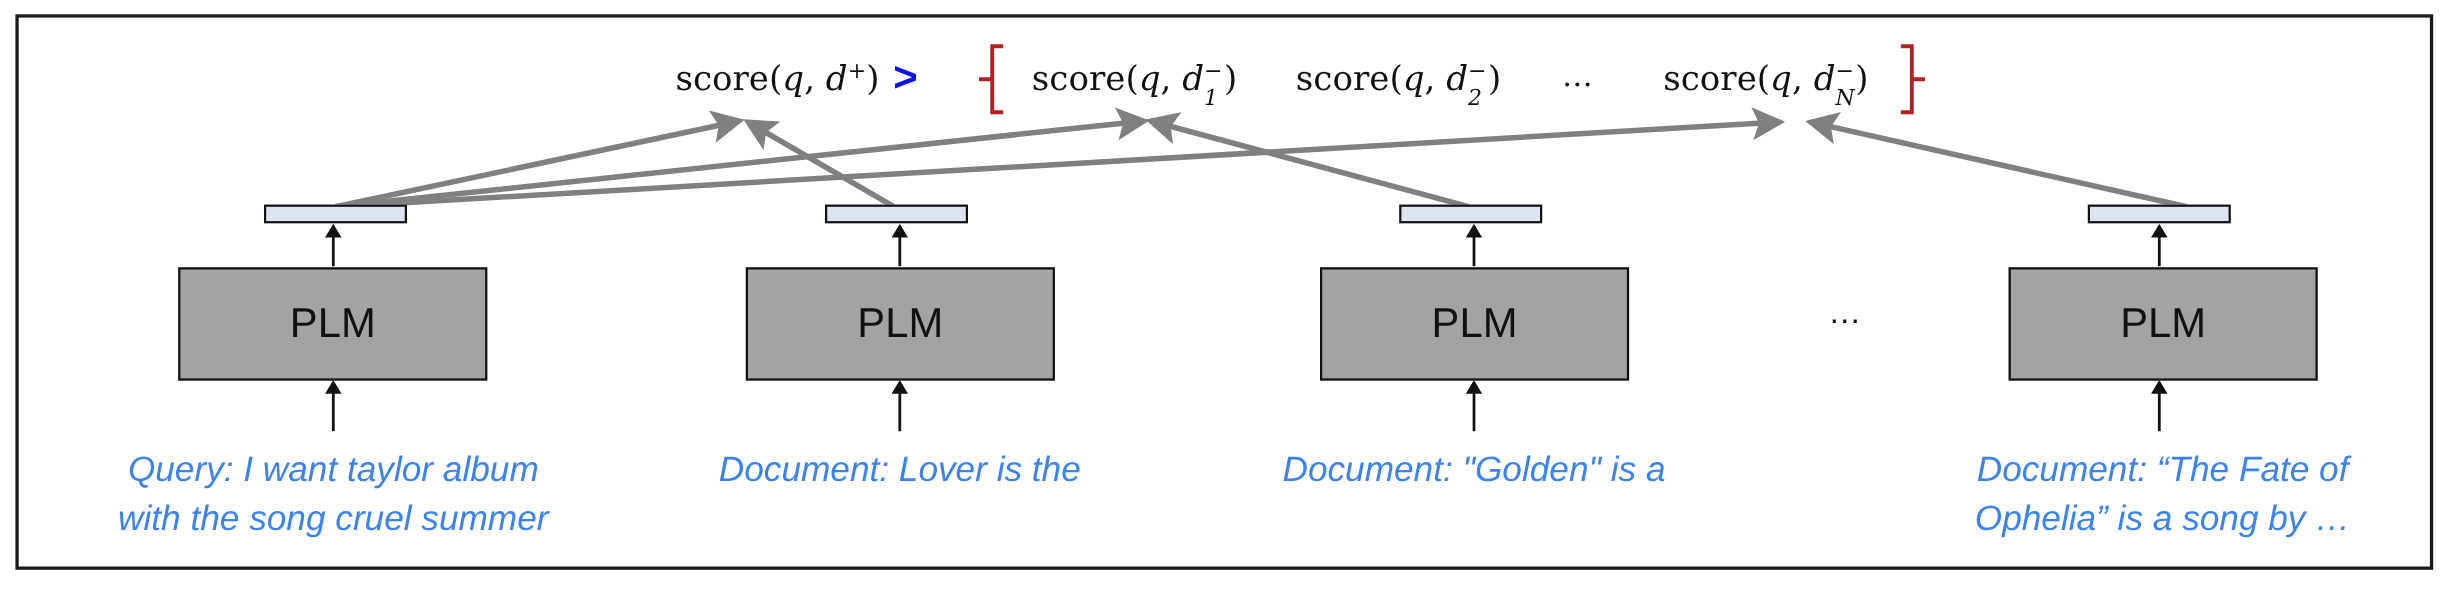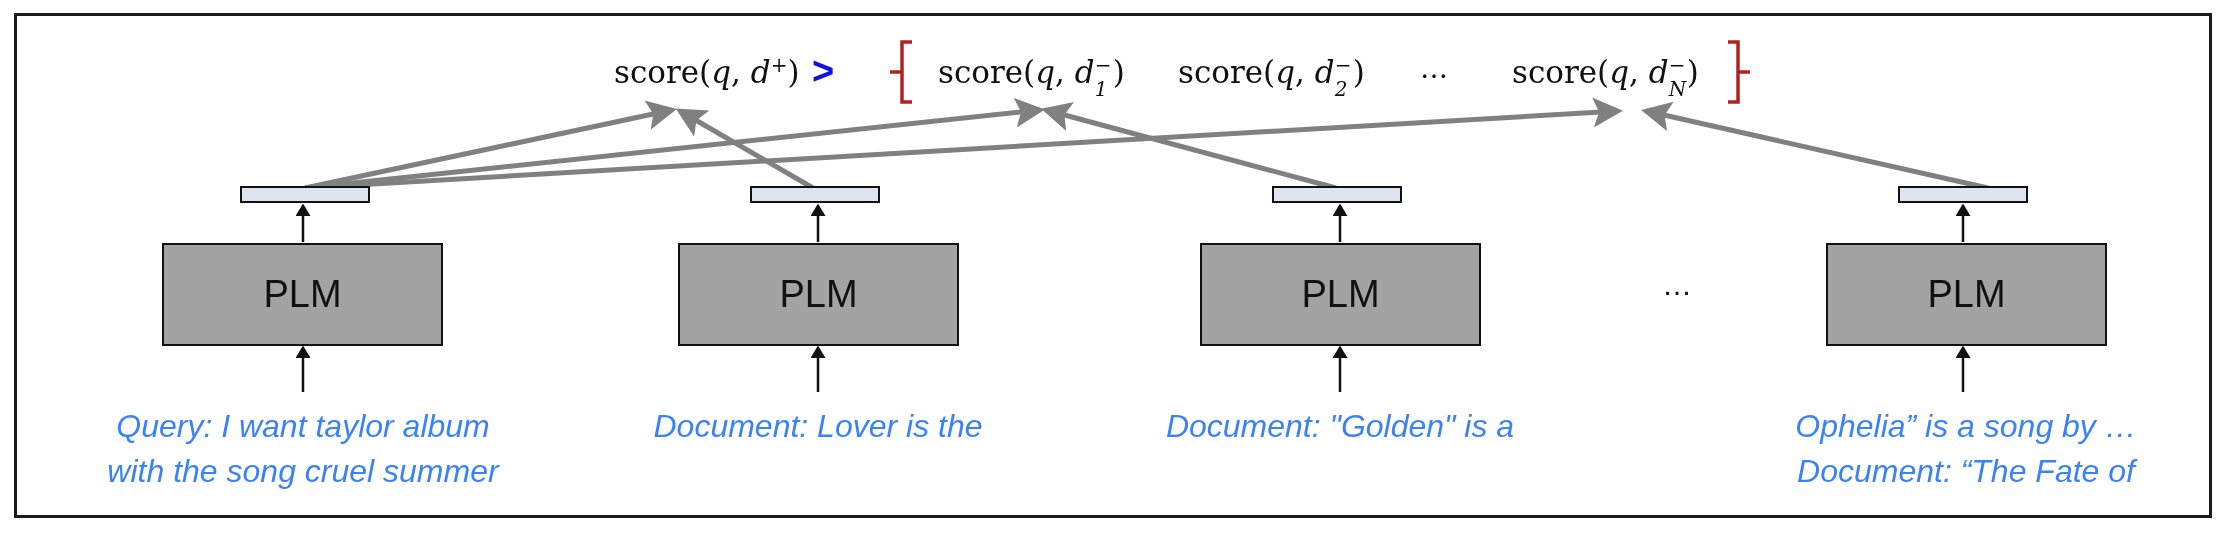--- a/index.html
+++ b/index.html
@@ -128,15 +128,15 @@
   <div>Document: "Golden" is a</div>
 </div>
 
 <div class="dots-mid">…</div>
 
 <div class="bar" style="left:1898px;"></div>
 <div class="plm" style="left:1826px;">
     <span>PLM</span>
   </div>
 <div class="caption" style="left:1706px;">
+  <div>Document: “The Fate of</div>
   <div>Ophelia” is a song by …</div>
-  <div>Document: “The Fate of</div>
 </div>
 
 </body></html>

